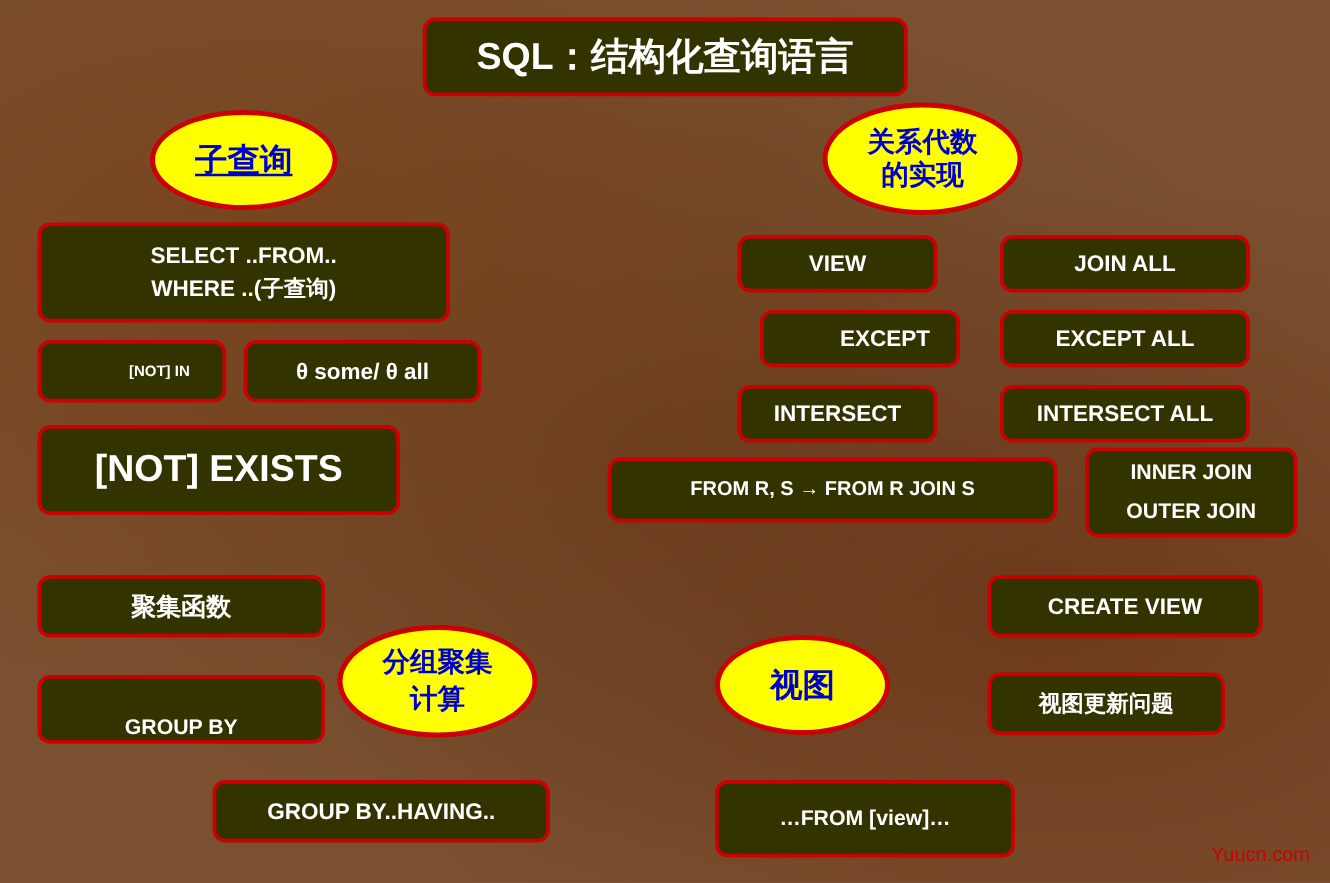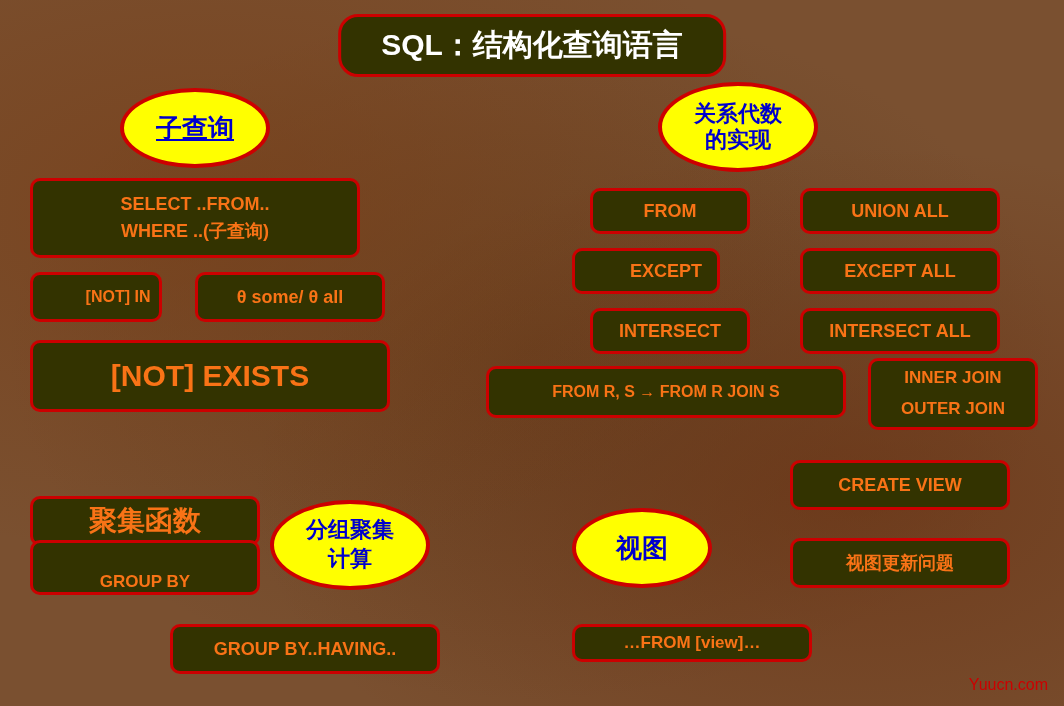--- a/index.html
+++ b/index.html
@@ -24,21 +24,21 @@
     }
 
     
     .title-box {
       position: absolute;
       top: 14px;
       left: 50%;
       transform: translateX(-50%);
       background: #333300;
       border: 3px solid #CC0000;
-      border-radius: 20px;
+      border-radius: 10px;
       padding: 8px 40px;
       text-align: center;
       white-space: nowrap;
     }
     .title-box span {
       color: white;
       font-size: 30px;
       font-weight: bold;
     }
 
@@ -60,21 +60,21 @@
     
     .box {
       position: absolute;
       background: #333300;
       border: 3px solid #CC0000;
       border-radius: 10px;
       display: flex;
       align-items: center;
       justify-content: center;
       text-align: center;
-      color: #f97316;
+      color: #ffffff;
       font-weight: bold;
     }
 
     
     #oval-subquery {
       left: 120px; top: 88px;
       width: 150px; height: 80px;
       font-size: 26px;
       text-decoration: underline;
     }
@@ -89,43 +89,42 @@
 
     #box-select {
       left: 30px; top: 178px;
       width: 330px; height: 80px;
       font-size: 18px;
       line-height: 1.4;
     }
 
     #box-notin {
       left: 30px; top: 272px;
-      width: 132px; height: 50px;
-      font-size: 16px;
+      width: 151px; height: 50px;
+      font-size: 12px;
       padding-left: 44px;
     }
 
     #box-theta {
       left: 195px; top: 272px;
       width: 190px; height: 50px;
       font-size: 18px;
       justify-content: center;
     }
 
     #box-notexists {
       left: 30px; top: 340px;
-      width: 360px; height: 72px;
+      width: 290px; height: 72px;
       font-size: 30px;
     }
 
     #box-aggregate {
       left: 30px; top: 460px;
       width: 230px; height: 50px;
-      font-size: 28px;
-      margin-top: 36px;
+      font-size: 20px;
     }
 
     #box-groupby {
       left: 30px; top: 540px;
       width: 230px; height: 55px;
       font-size: 17px;
       font-weight: 900;
       align-items: flex-end;
     }
 
@@ -149,22 +148,22 @@
       font-size: 18px;
     }
 
     #box-unionall {
       left: 800px; top: 188px;
       width: 200px; height: 46px;
       font-size: 18px;
     }
 
     #box-except {
-      left: 572px; top: 248px;
-      width: 148px; height: 46px;
+      left: 608px; top: 248px;
+      width: 160px; height: 46px;
       font-size: 18px;
       padding-left: 40px;
     }
 
     #box-exceptall {
       left: 800px; top: 248px;
       width: 200px; height: 46px;
       font-size: 18px;
     }
 
@@ -200,27 +199,27 @@
     }
 
     #box-createview {
       left: 790px; top: 460px;
       width: 220px; height: 50px;
       font-size: 18px;
     }
 
     #box-viewupdate {
       left: 790px; top: 538px;
-      width: 220px; height: 50px;
+      width: 190px; height: 50px;
       font-size: 18px;
     }
 
     #box-fromview {
       left: 572px; top: 624px;
-      width: 240px; height: 38px;
+      width: 240px; height: 62px;
       font-size: 17px;
     }
 
     .watermark {
       position: absolute;
       bottom: 12px;
       right: 16px;
       color: #CC0000;
       font-size: 16px;
       font-weight: normal;
@@ -273,25 +272,25 @@
 <div class="oval" id="oval-groupagg">
   <span style="white-space:pre-line">分组聚集
 计算</span>
 </div>
 
 <div class="box" id="box-groupbyhaving">
   <span>GROUP BY..HAVING..</span>
 </div>
 
 <div class="box" id="box-union">
-  <span>FROM</span>
+  <span>VIEW</span>
 </div>
 
 <div class="box" id="box-unionall">
-  <span>UNION ALL</span>
+  <span>JOIN ALL</span>
 </div>
 
 <div class="box" id="box-except">
   <span>EXCEPT</span>
 </div>
 
 <div class="box" id="box-exceptall">
   <span>EXCEPT ALL</span>
 </div>
 

